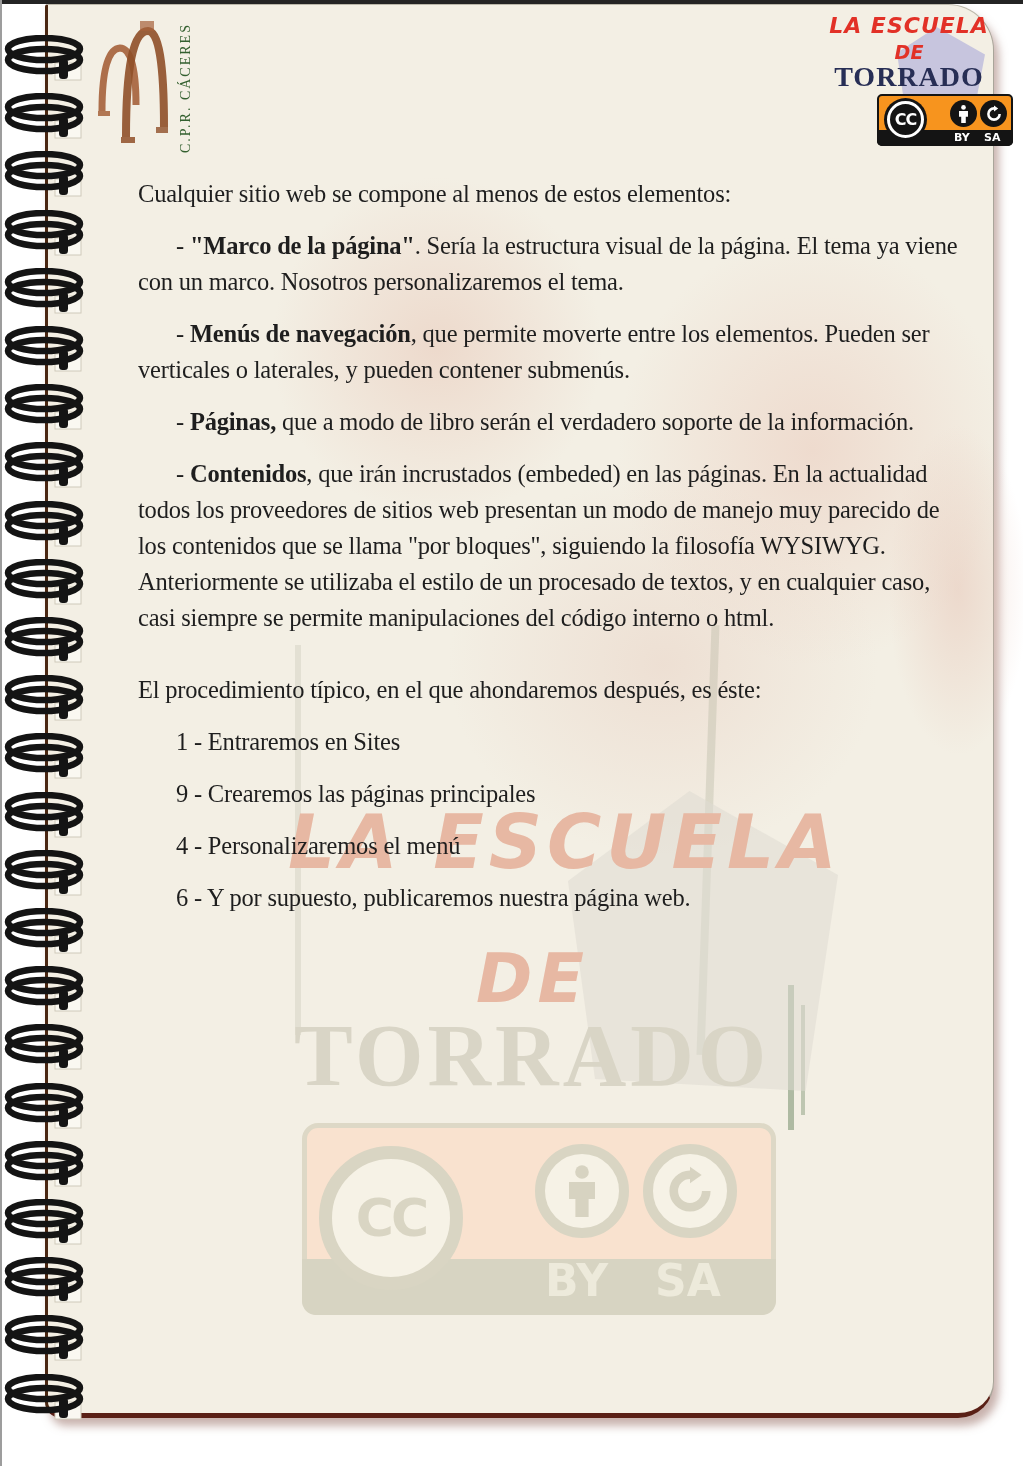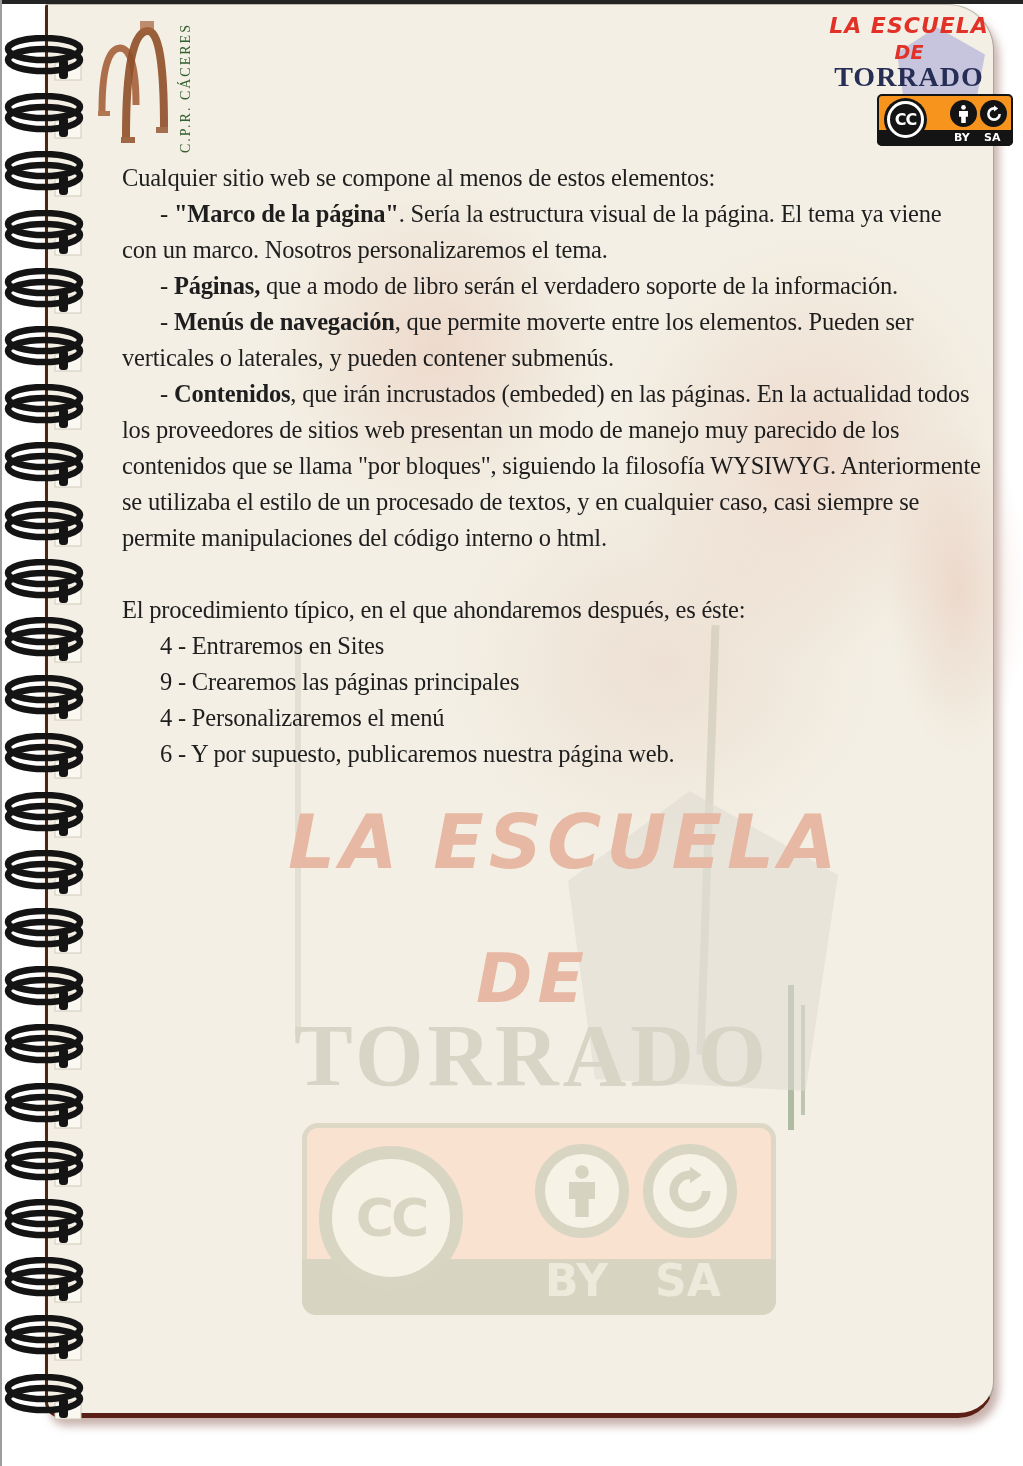--- a/index.html
+++ b/index.html
@@ -68,21 +68,21 @@
   .cc-txt{color:#fff;font-family:"DejaVu Sans",sans-serif;font-weight:bold;font-size:16px;letter-spacing:-1px;}
   .cc-small{position:absolute;top:4px;width:27px;height:27px;background:#141414;border-radius:50%;
             display:flex;align-items:center;justify-content:center;}
   .cc-by{left:71px;} .cc-sa{left:101px;}
   .cc-lbl{position:absolute;bottom:0px;color:#fff;font-family:"DejaVu Sans",sans-serif;font-weight:bold;font-size:11px;}
   .cc-lbl-by{left:75px;} .cc-lbl-sa{left:105px;}
 
   
   .content{position:absolute;left:74px;top:155px;width:860px;z-index:6;
            font-size:24.5px;line-height:36px;color:#1e1e1e;letter-spacing:-0.2px;}
-  .content p{margin:0;}
+  .content p{margin:16px;}
   .indent{text-indent:38px;}
   .gap-before{margin-top:36px !important;font-family:Liberation Serif, serif;}
   b{font-weight:bold;}
 
   
   .ring{position:absolute;left:3px;width:82px;height:48px;z-index:50;}
 </style>
 </head>
 <body>
 
@@ -160,27 +160,27 @@
           </svg>
       </div>
       <span class="cc-lbl cc-lbl-by">BY</span>
       <span class="cc-lbl cc-lbl-sa">SA</span>
     </div>
 
     <div class="content">
       <p>Cualquier sitio web se compone al menos de estos elementos:</p>
 
       <p class="indent"><span>- </span><b>"Marco de la página"</b><span>. Sería la estructura visual de la página. El tema ya viene con un marco. Nosotros personalizaremos el tema.</span></p>
+      <p class="indent"><span>- </span><b>Menús de navegación</b><span>, que permite moverte entre los elementos. Pueden ser verticales o laterales, y pueden contener submenús.</span></p>
       <p class="indent"><span>- </span><b>Páginas,</b><span> que a modo de libro serán el verdadero soporte de la información.</span></p>
-      <p class="indent"><span>- </span><b>Menús de navegación</b><span>, que permite moverte entre los elementos. Pueden ser verticales o laterales, y pueden contener submenús.</span></p>
       <p class="indent"><span>- </span><b>Contenidos</b><span>, que irán incrustados (embeded) en las páginas. En la actualidad todos los proveedores de sitios web presentan un modo de manejo muy parecido de los contenidos que se llama "por bloques", siguiendo la filosofía WYSIWYG. Anteriormente se utilizaba el estilo de un procesado de textos, y en cualquier caso, casi siempre se permite manipulaciones del código interno o html.</span></p>
 
       <p class="gap-before">El procedimiento típico, en el que ahondaremos después, es éste:</p>
 
-      <p class="indent">4 - Entraremos en Sites</p>
+      <p class="indent">1 - Entraremos en Sites</p>
       <p class="indent">9 - Crearemos las páginas principales</p>
       <p class="indent">4 - Personalizaremos el menú</p>
       <p class="indent">6 - Y por supuesto, publicaremos nuestra página web.</p>
     </div>
 
   </div>
 
   <div id="rings">
       <div class="ring" style="top: 35px;"><svg width="82" height="48" viewBox="0 0 82 48">
           <rect x="52" y="28" width="26" height="17" fill="#faf8f1" stroke="#cfcaba" stroke-width="1"></rect>

